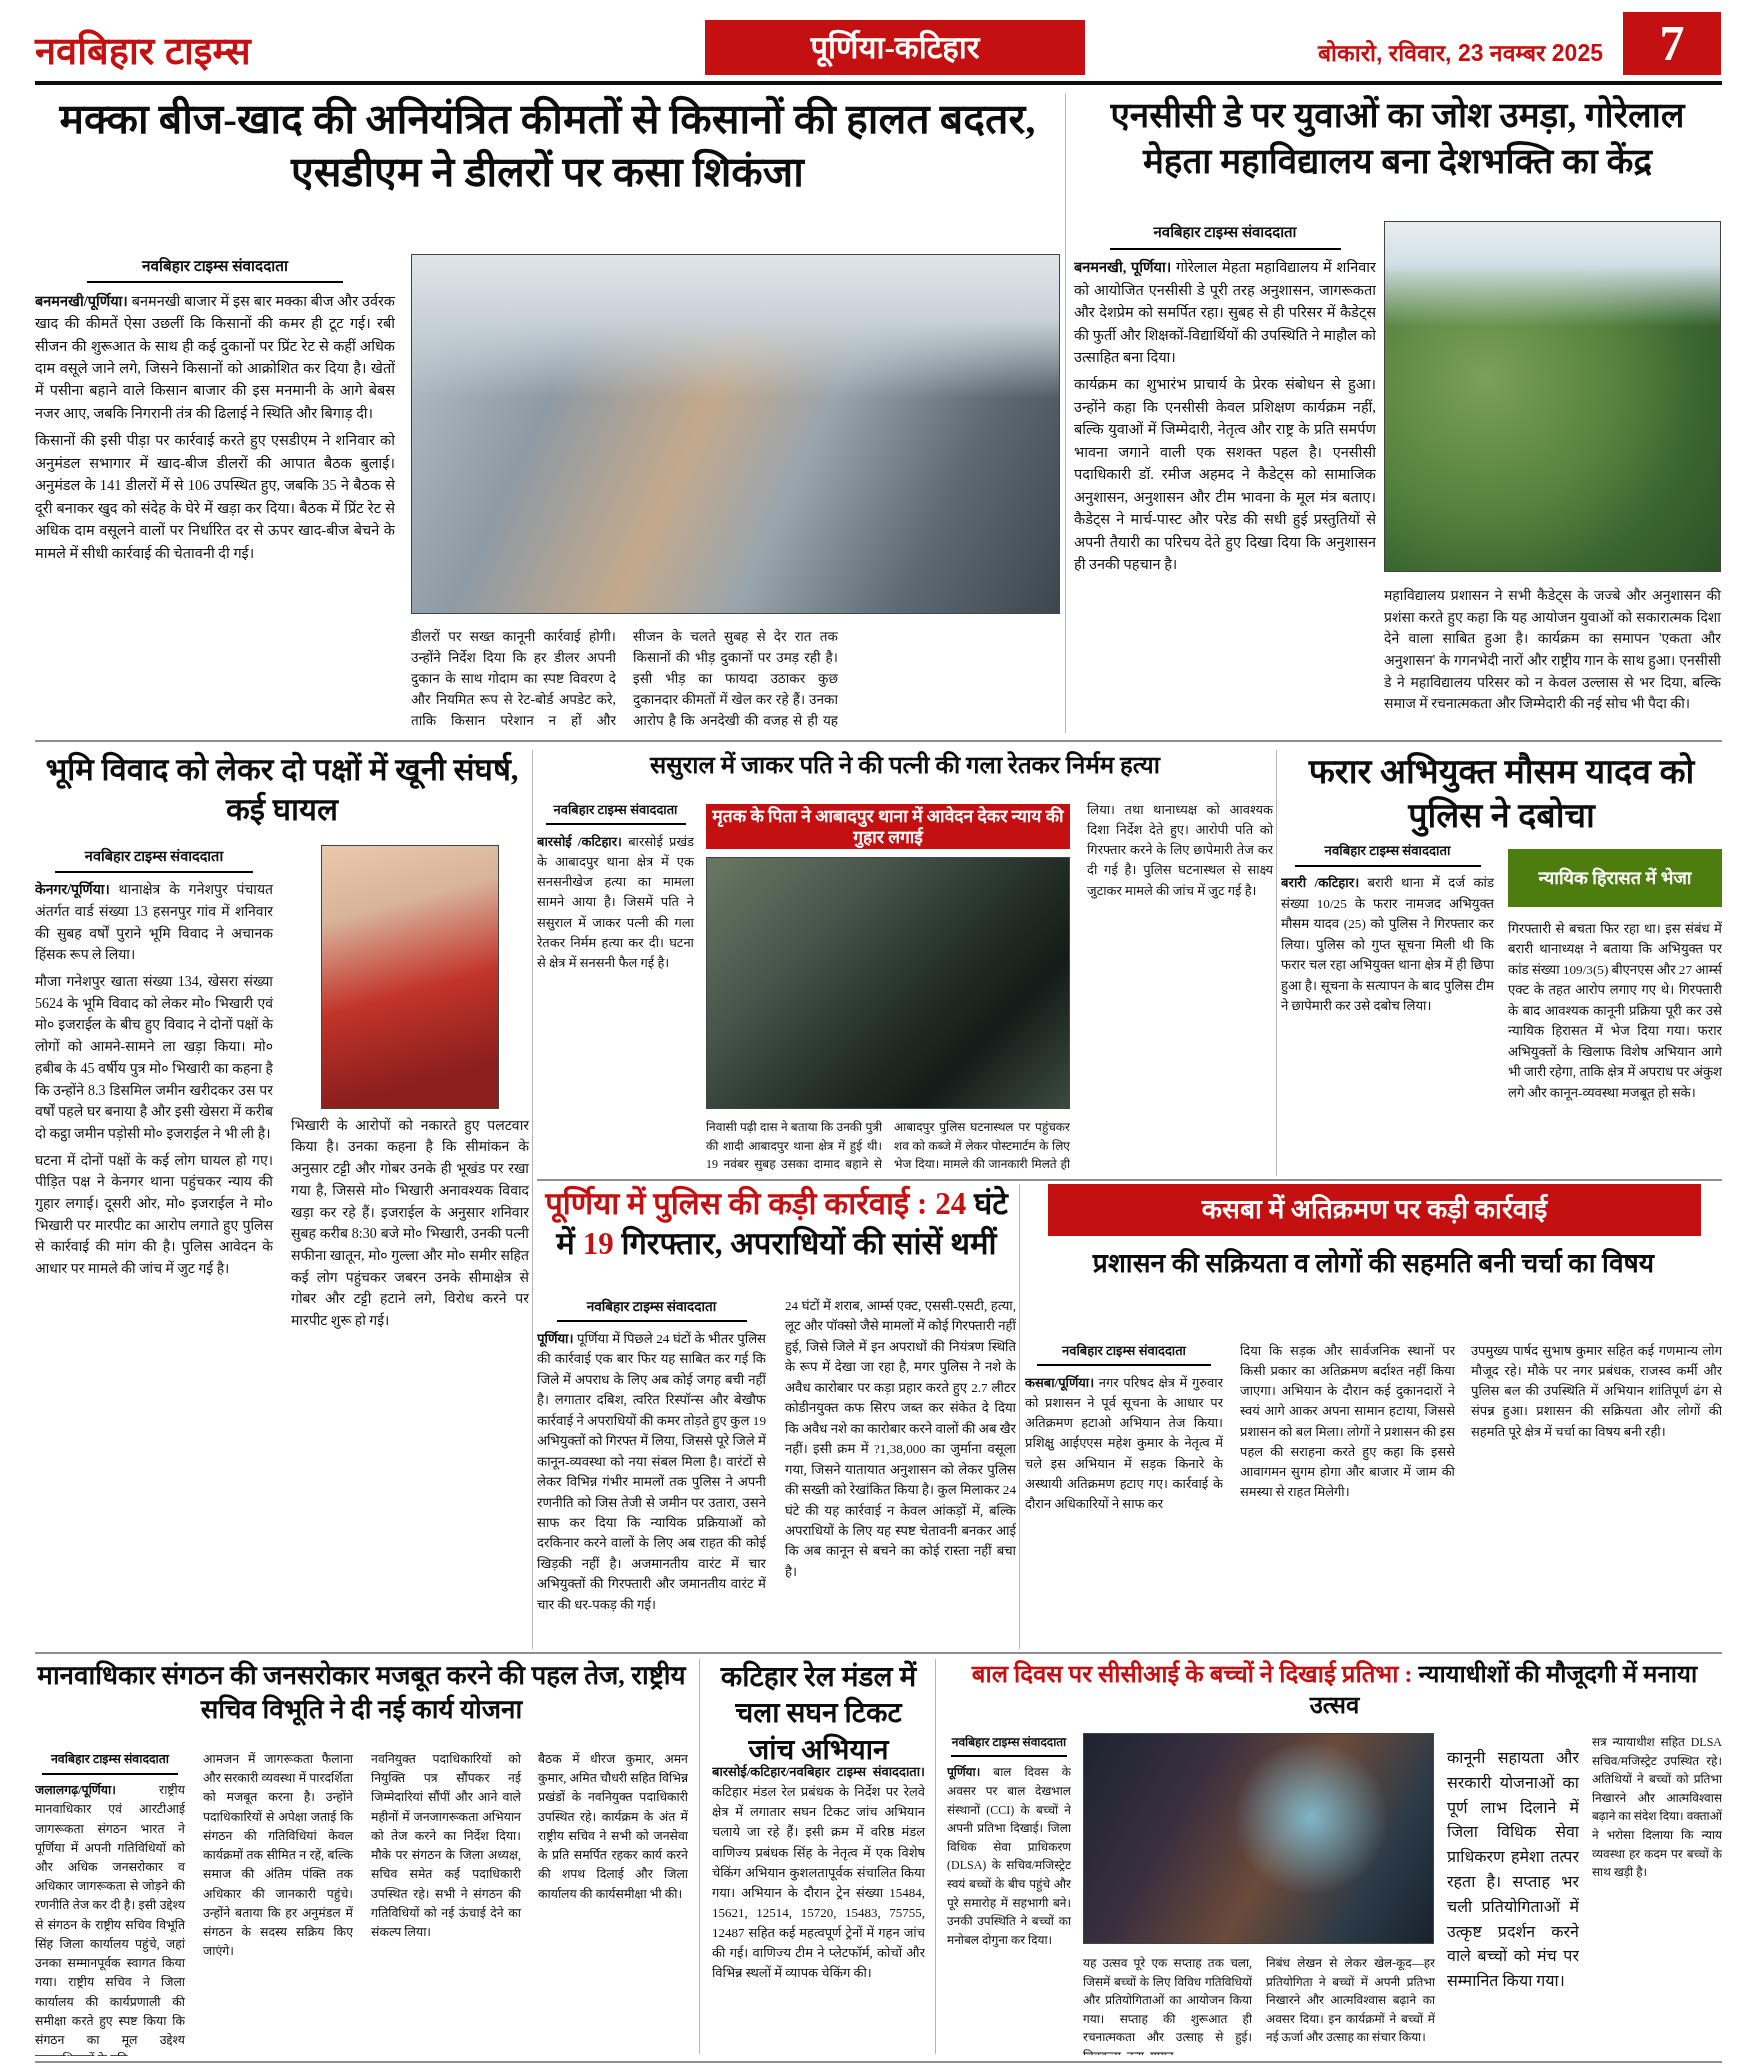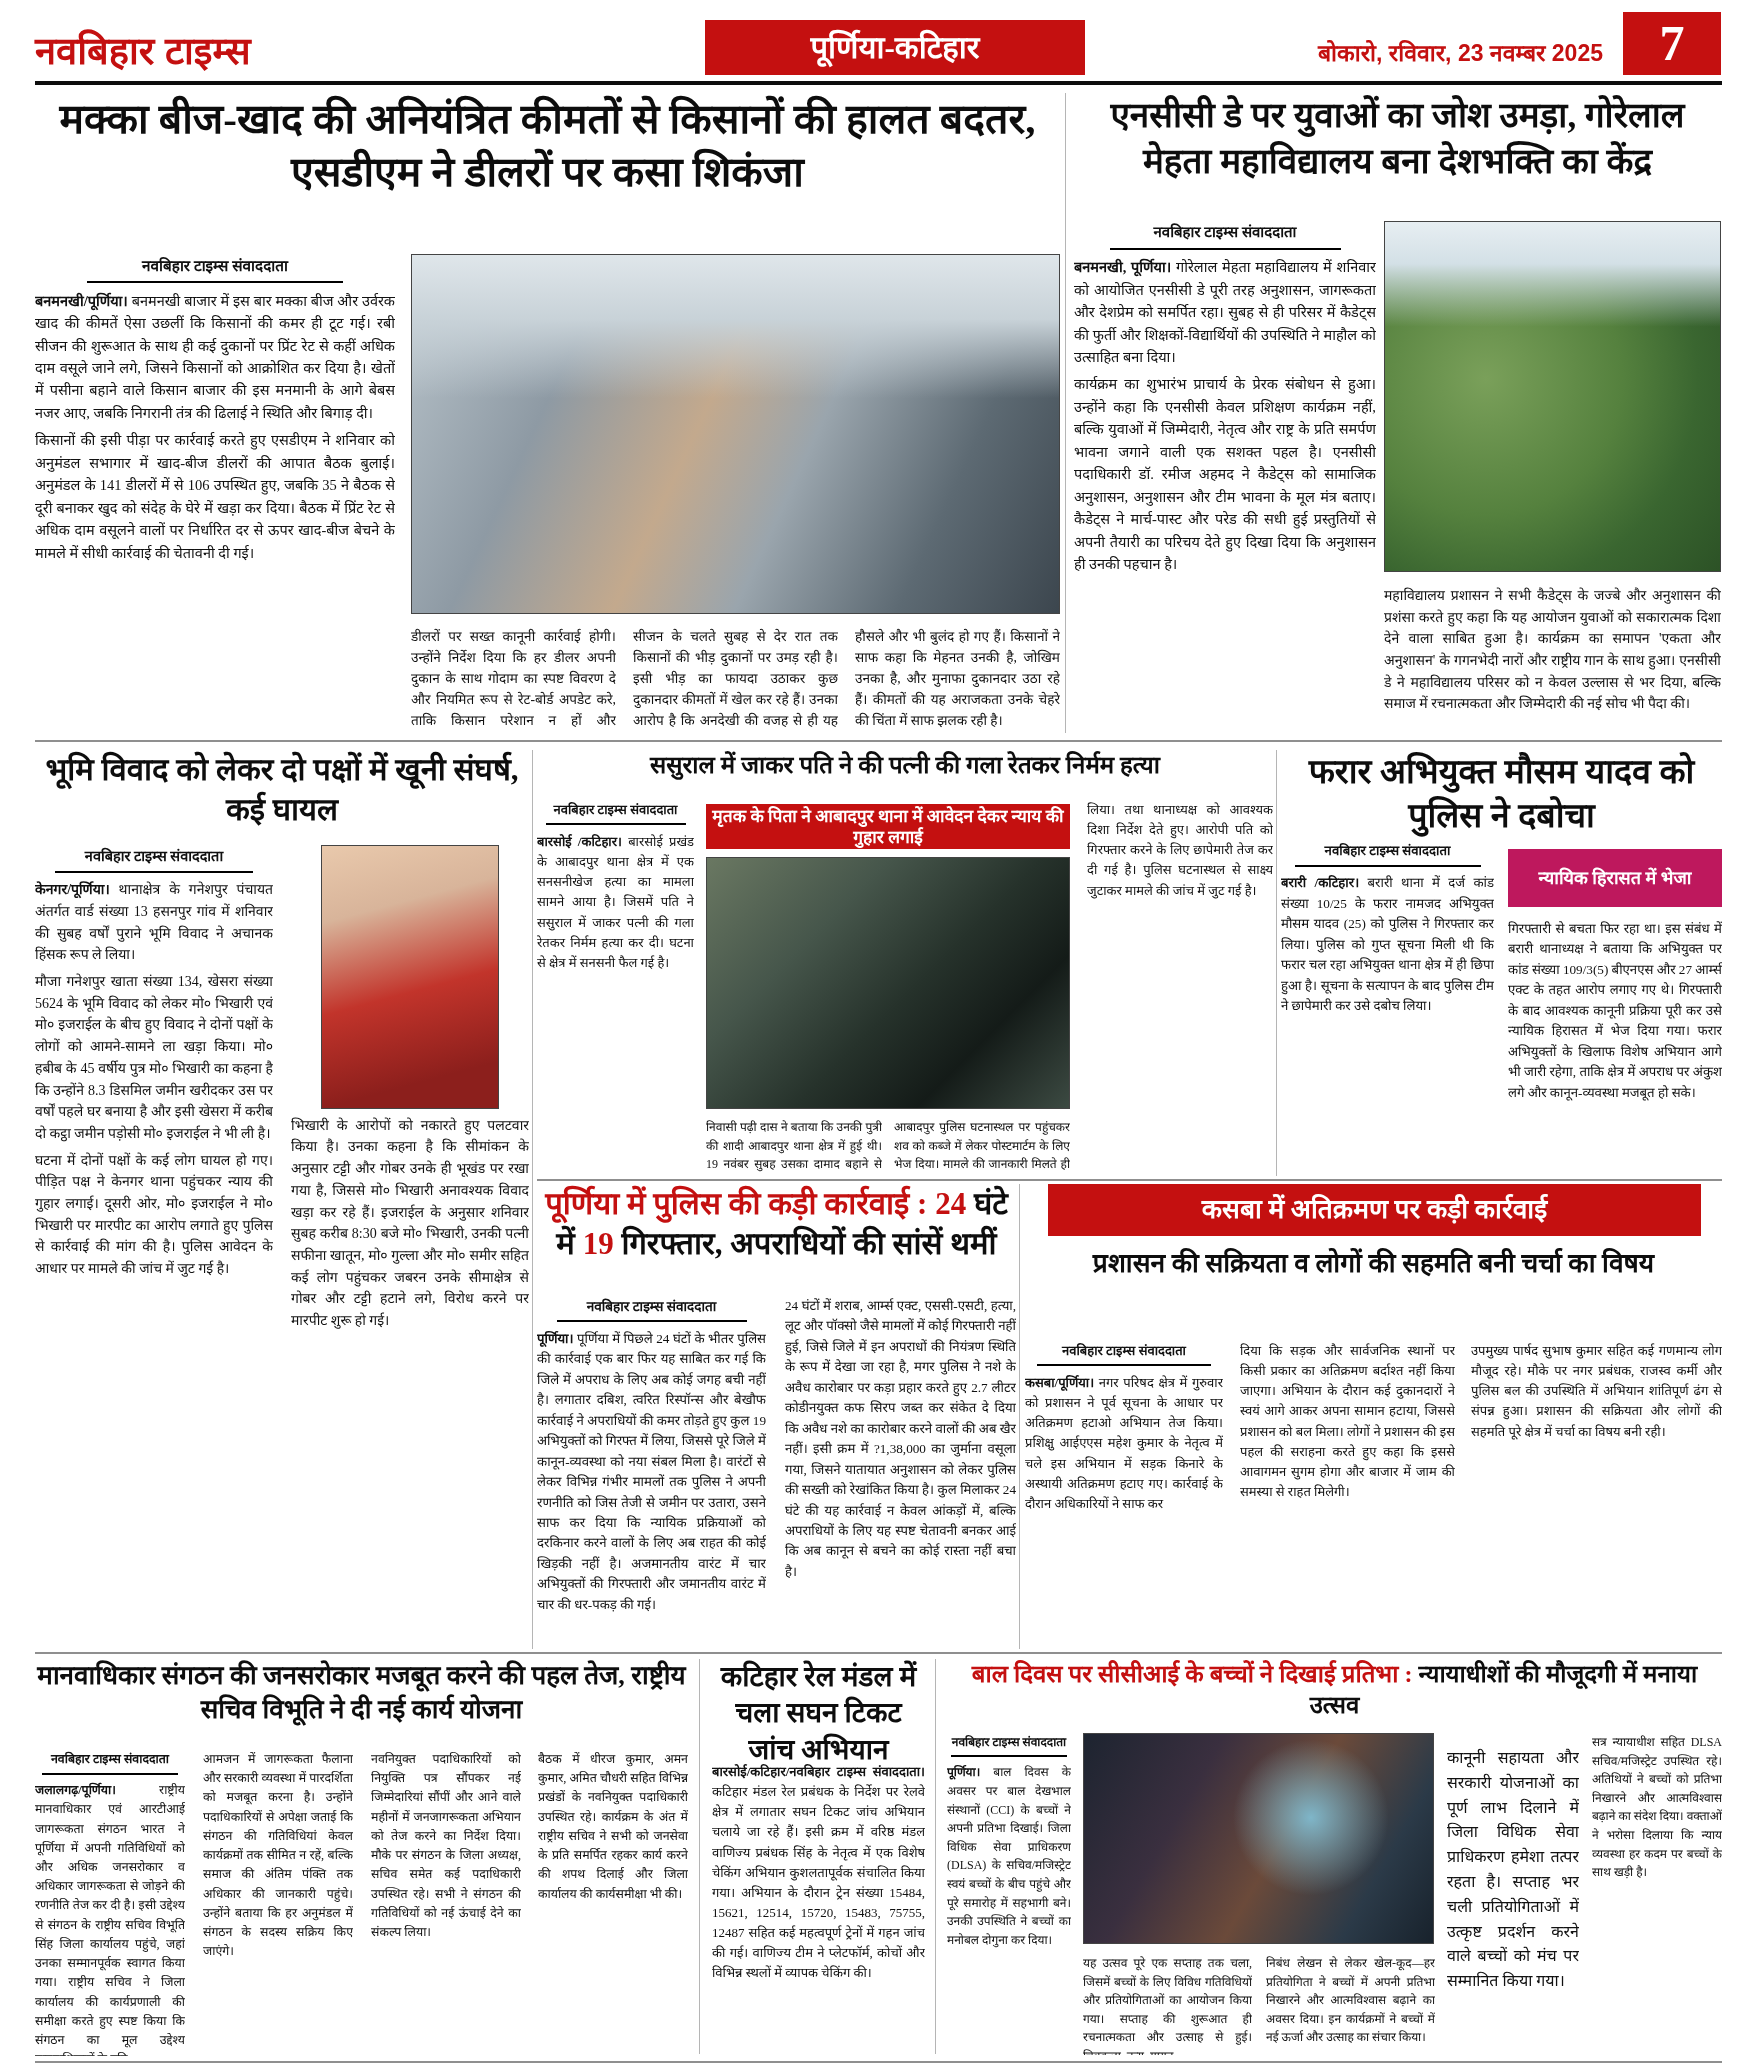--- a/index.html
+++ b/index.html
@@ -6,21 +6,21 @@
   .pg{position:relative;width:1757px;height:2587px;background:#ffffff;overflow:hidden;
       font-family:"Liberation Serif","DejaVu Serif",serif;color:#111;}
   .abs{position:absolute;}
   .art{position:absolute;}
   .hl{position:absolute;left:0;right:0;font-weight:700;text-align:center;color:#0d0d0d;line-height:1.3;margin:0;font-family:Liberation Serif, serif;}
   .col{position:absolute;text-align:justify;overflow:hidden;line-height:1.55;}
   .col p{margin:0 0 5px 0;}
   .byl{font-weight:700;text-align:center;border-bottom:2.9px double #000;padding-bottom:3.3px;margin:0 auto 6.6px;}
   .banner{position:absolute;background:#c41010;color:#fff;font-weight:700;text-align:center;
           display:flex;align-items:center;justify-content:center;line-height:1.2;}
-  .redbox{background:#be185d;color:#fff;font-weight:700;text-align:center;
+  .redbox{background:#4d7c0f;color:#fff;font-weight:700;text-align:center;
           display:flex;align-items:center;justify-content:center;line-height:1.25;}
   .photo{position:absolute;border:0.8px solid #444;box-sizing:border-box;}
   .photoF{border:0.8px solid #444;box-sizing:border-box;margin:0 auto 5.8px;}
   .vr{position:absolute;width:1.2px;background:#b5b5b5;}
   .hr2{position:absolute;height:1.7px;background:#8f8f8f;}
   .red{color:#c41010;}
 </style>
 </head>
 <body>
 
@@ -41,21 +41,20 @@
     <div class="col" style="left:0;top:161px;width:360px;height:477px;font-size:14.5px;">
       <div class="byl" style="width:256px;font-size:15.3px;">नवबिहार टाइम्स संवाददाता</div>
       <p><b>बनमनखी/पूर्णिया। </b><span>बनमनखी बाजार में इस बार मक्का बीज और उर्वरक खाद की कीमतें ऐसा उछलीं कि किसानों की कमर ही टूट गई। रबी सीजन की शुरूआत के साथ ही कई दुकानों पर प्रिंट रेट से कहीं अधिक दाम वसूले जाने लगे, जिसने किसानों को आक्रोशित कर दिया है। खेतों में पसीना बहाने वाले किसान बाजार की इस मनमानी के आगे बेबस नजर आए, जबकि निगरानी तंत्र की ढिलाई ने स्थिति और बिगाड़ दी।</span></p>
       <p>किसानों की इसी पीड़ा पर कार्रवाई करते हुए एसडीएम ने शनिवार को अनुमंडल सभागार में खाद-बीज डीलरों की आपात बैठक बुलाई। अनुमंडल के 141 डीलरों में से 106 उपस्थित हुए, जबकि 35 ने बैठक से दूरी बनाकर खुद को संदेह के घेरे में खड़ा कर दिया। बैठक में प्रिंट रेट से अधिक दाम वसूलने वालों पर निर्धारित दर से ऊपर खाद-बीज बेचने के मामले में सीधी कार्रवाई की चेतावनी दी गई।</p>
     </div>
     <div class="photo" style="left:376px;top:161px;width:649px;height:360px;background:
          linear-gradient(180deg,#dfe6ea 0%,#c8d2d8 18%,rgba(0,0,0,0) 40%),
          linear-gradient(115deg,#b9c4cb 0%,#8e9aa4 25%,#c3a98d 45%,#9aa5ad 60%,#5d6a73 80%,#3c464e 100%);"></div>
     <div class="col" style="left:376px;top:533px;width:205px;height:105px;font-size:13.6px;">डीलरों पर सख्त कानूनी कार्रवाई होगी। उन्होंने निर्देश दिया कि हर डीलर अपनी दुकान के साथ गोदाम का स्पष्ट विवरण दे और नियमित रूप से रेट-बोर्ड अपडेट करे, ताकि किसान परेशान न हों और कालाबाजारी पर रोक लगे।</div>
     <div class="col" style="left:598px;top:533px;width:205px;height:105px;font-size:13.6px;">सीजन के चलते सुबह से देर रात तक किसानों की भीड़ दुकानों पर उमड़ रही है। इसी भीड़ का फायदा उठाकर कुछ दुकानदार कीमतों में खेल कर रहे हैं। उनका आरोप है कि अनदेखी की वजह से ही यह स्थिति बनी है।</div>
-    <div class="col" style="left:820px;top:533px;width:205px;height:105px;font-size:13.6px;">हौसले और भी बुलंद हो गए हैं। किसानों ने साफ कहा कि मेहनत उनकी है, जोखिम उनका है, और मुनाफा दुकानदार उठा रहे हैं। कीमतों की यह अराजकता उनके चेहरे की चिंता में साफ झलक रही है।</div>
   </section>
 
   <div class="vr" style="left:1065px;top:93px;height:640px;"></div>
 
   <section class="art" style="left:1074px;top:93px;width:647px;height:640px;">
     <h1 class="hl" style="top:0;font-size:35px;">एनसीसी डे पर युवाओं का जोश उमड़ा, गोरेलाल मेहता महाविद्यालय बना देशभक्ति का केंद्र</h1>
     <div class="col" style="left:0;top:128px;width:302px;height:512px;font-size:14.5px;">
       <div class="byl" style="width:231px;font-size:15px;">नवबिहार टाइम्स संवाददाता</div>
       <p><b>बनमनखी, पूर्णिया। </b><span>गोरेलाल मेहता महाविद्यालय में शनिवार को आयोजित एनसीसी डे पूरी तरह अनुशासन, जागरूकता और देशप्रेम को समर्पित रहा। सुबह से ही परिसर में कैडेट्स की फुर्ती और शिक्षकों-विद्यार्थियों की उपस्थिति ने माहौल को उत्साहित बना दिया।</span></p>
       <p>कार्यक्रम का शुभारंभ प्राचार्य के प्रेरक संबोधन से हुआ। उन्होंने कहा कि एनसीसी केवल प्रशिक्षण कार्यक्रम नहीं, बल्कि युवाओं में जिम्मेदारी, नेतृत्व और राष्ट्र के प्रति समर्पण भावना जगाने वाली एक सशक्त पहल है। एनसीसी पदाधिकारी डॉ. रमीज अहमद ने कैडेट्स को सामाजिक अनुशासन, अनुशासन और टीम भावना के मूल मंत्र बताए। कैडेट्स ने मार्च-पास्ट और परेड की सधी हुई प्रस्तुतियों से अपनी तैयारी का परिचय देते हुए दिखा दिया कि अनुशासन ही उनकी पहचान है।</p>

